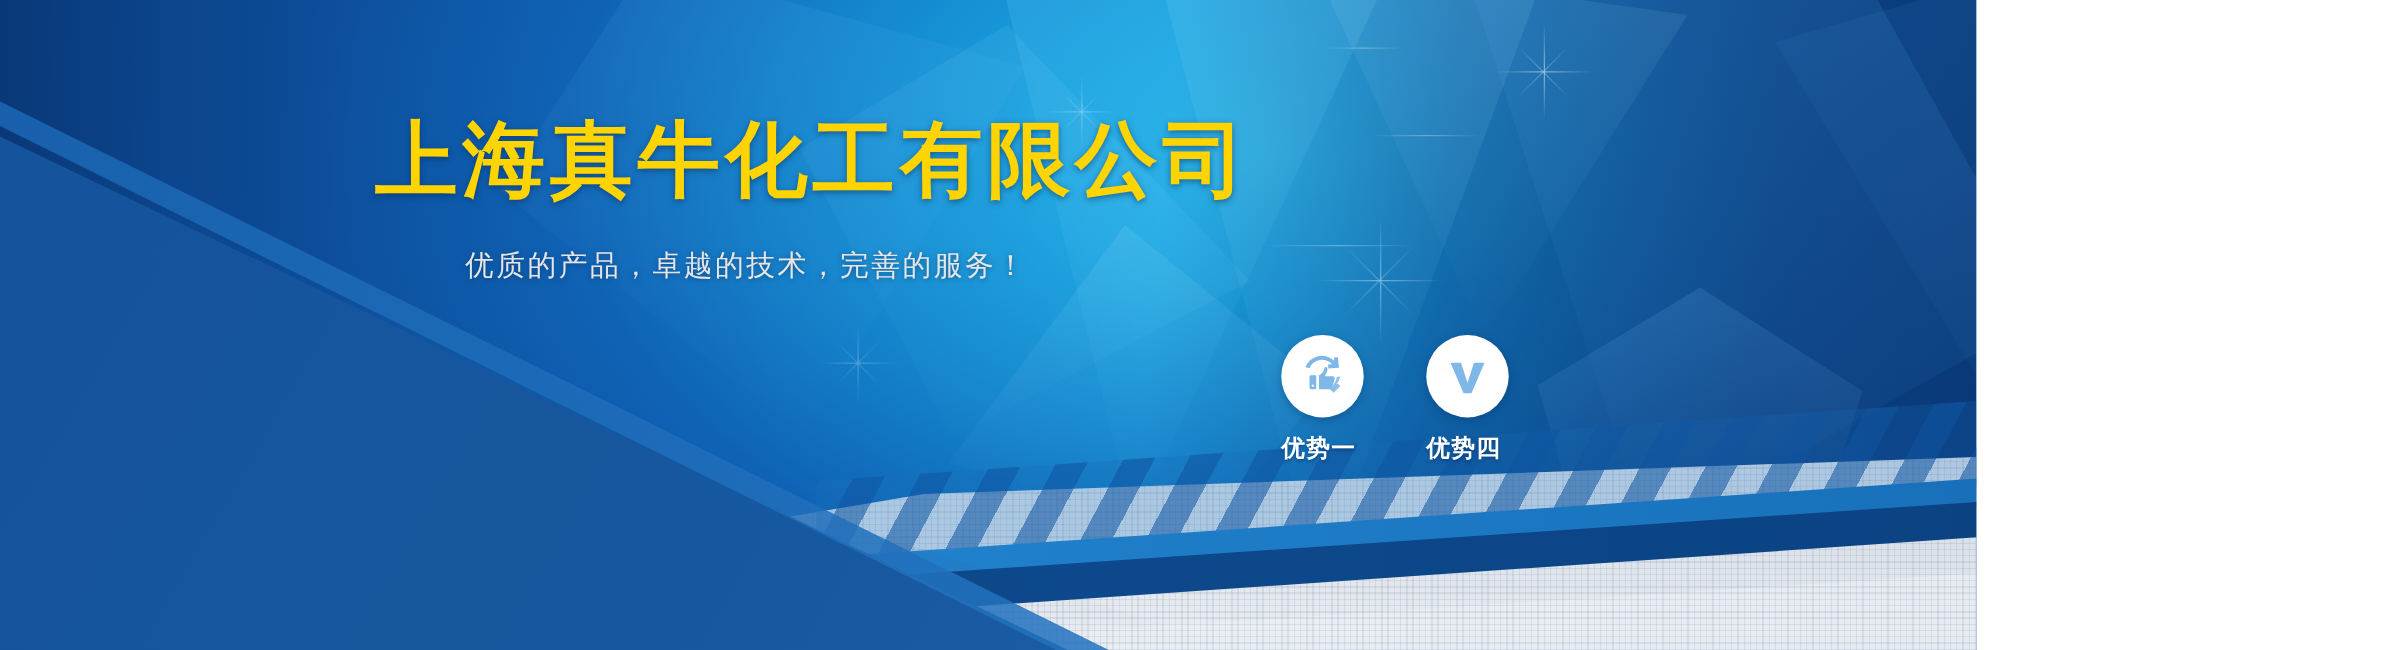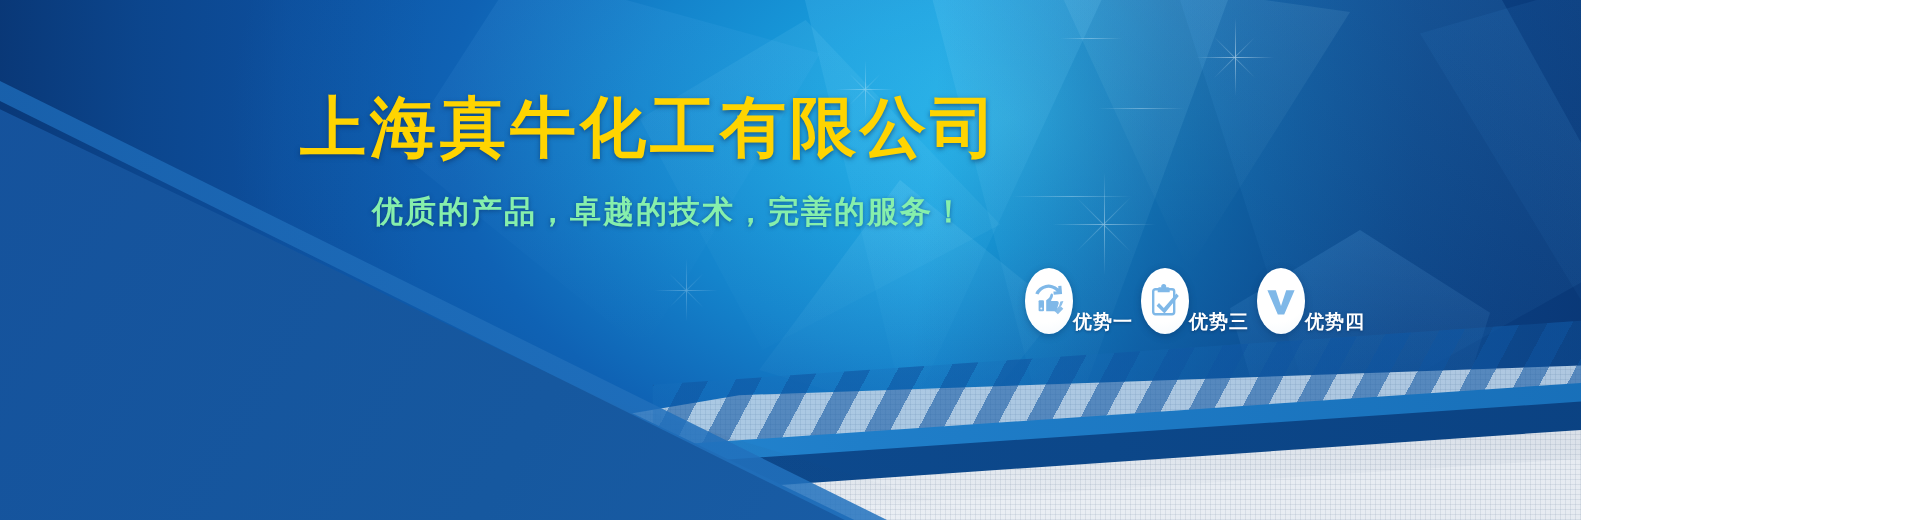--- a/index.html
+++ b/index.html
@@ -148,34 +148,34 @@
   .title{
     position:absolute;left:300px;top:88px;
     font-size:66px;line-height:78px;font-weight:700;
     letter-spacing:4px;
     color:#ffd400;
     text-shadow:0 2px 5px rgba(8,40,85,.55);
     white-space:nowrap;
   }
   .subtitle{
     position:absolute;left:372px;top:196px;
-    font-size:31px;line-height:32px;font-weight:700;
+    font-size:23px;line-height:32px;font-weight:400;
     letter-spacing:2px;
-    color:#86efac;
+    color:#e5e5e5;
     text-shadow:0 1px 4px rgba(8,40,85,.5);
     white-space:nowrap;
   }
 
   .badges{
     position:absolute;left:1025px;top:268px;
     display:flex;align-items:flex-start;
   }
   .badge{
     width:108px;
-    display:flex;flex-direction:row;align-items:flex-end;
+    display:flex;flex-direction:column;align-items:flex-start;
     margin-right:8px;
   }
   .badge:last-child{margin-right:0;}
   .badge-circle{
     width:66px;height:66px;border-radius:50%;
     background:radial-gradient(circle at 38% 32%, #ffffff 0%, #ffffff 62%, #f3f8fc 100%);
     box-shadow:0 2px 7px rgba(6,40,84,.35);
     display:flex;align-items:center;justify-content:center;
   }
   .badge-circle svg{display:block;}
@@ -261,35 +261,20 @@
             <path d="M22.6 18.2c1.2-1.6 1.6-3.1 1.3-4.6-.2-.9-1.1-1.3-1.8-.8-.5.4-.7 1-.9 1.8-.3 1.5-1.1 2.6-2.4 3.5l-1.6 1.1v11.1h8.3c1 0 1.9-.6 2.2-1.6l2-6.1c.4-1.3-.5-2.6-1.9-2.6h-5.8z"></path>
             <rect x="9.6" y="19.2" width="5.4" height="11.1" rx="1.1"></rect>
             <circle cx="12.3" cy="27.6" r="1" fill="#eaf4fd"></circle>
           </g>
         </svg>
       </div>
       <div class="badge-label">优势一</div>
     </div>
 
 
-    <div class="badge">
-      <div class="badge-circle">
-        <svg width="40" height="40" viewBox="0 0 40 40">
-          <g fill="none" stroke="#7fb8e8" stroke-width="2.4" stroke-linejoin="round">
-            <rect x="8.2" y="8.2" width="21" height="25" rx="2.2"></rect>
-          </g>
-          <g fill="#7fb8e8">
-            <path d="M14.3 6.2h8.8a1.6 1.6 0 0 1 1.6 1.6v3.4H12.7V7.8a1.6 1.6 0 0 1 1.6-1.6z"></path>
-            <circle cx="18.7" cy="5.4" r="2.5"></circle>
-          </g>
-          <path d="M14.0 22.0l4.8 5.0 12.6-14.4 2.4 2.4-14.3 17.4-7.9-7.6z" fill="#7fb8e8"></path>
-        </svg>
-      </div>
-      <div class="badge-label">优势三</div>
-    </div>
 
     <div class="badge">
       <div class="badge-circle">
         <svg width="40" height="40" viewBox="0 0 40 40">
           <path d="M6.4 9.2h8.4L20 25.1 25.2 9.2h8.4L23.2 33.6h-6.4z" fill="#7fb8e8"></path>
         </svg>
       </div>
       <div class="badge-label">优势四</div>
     </div>
 

